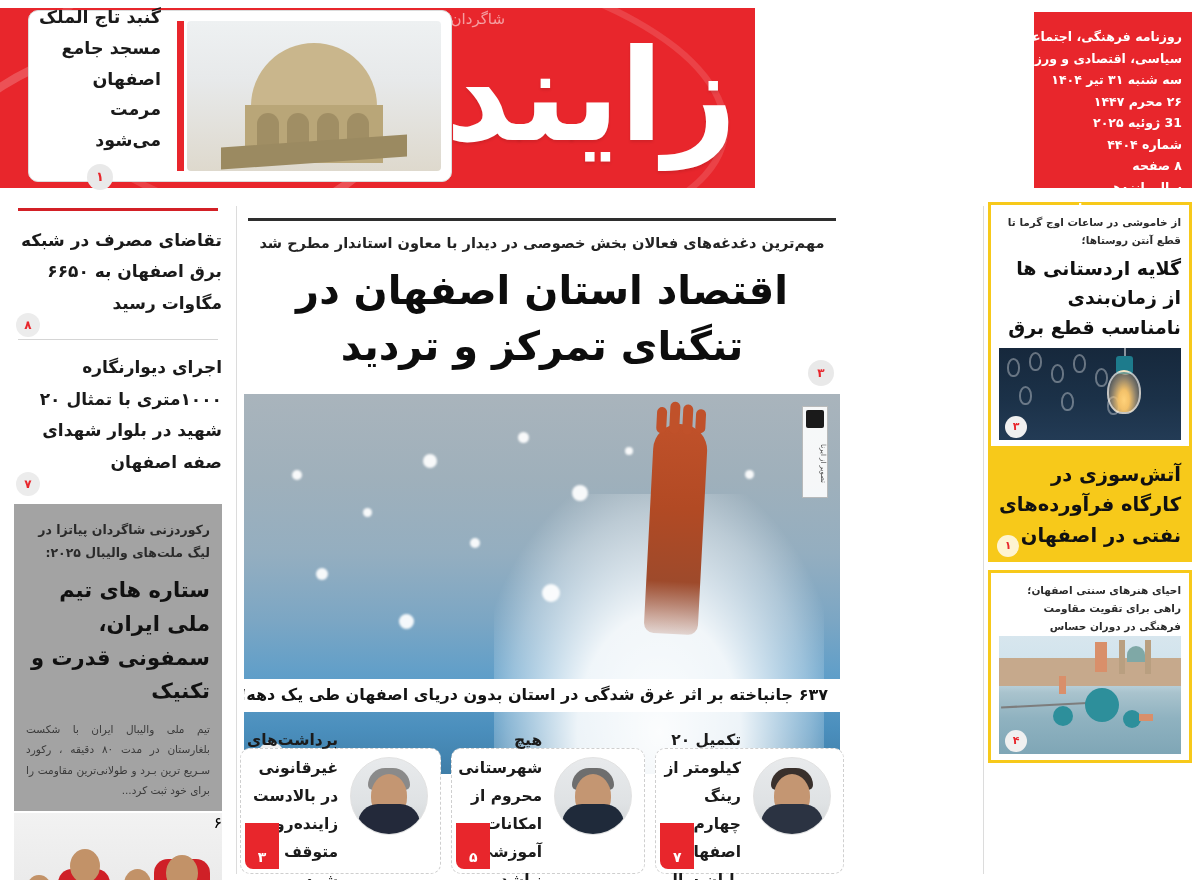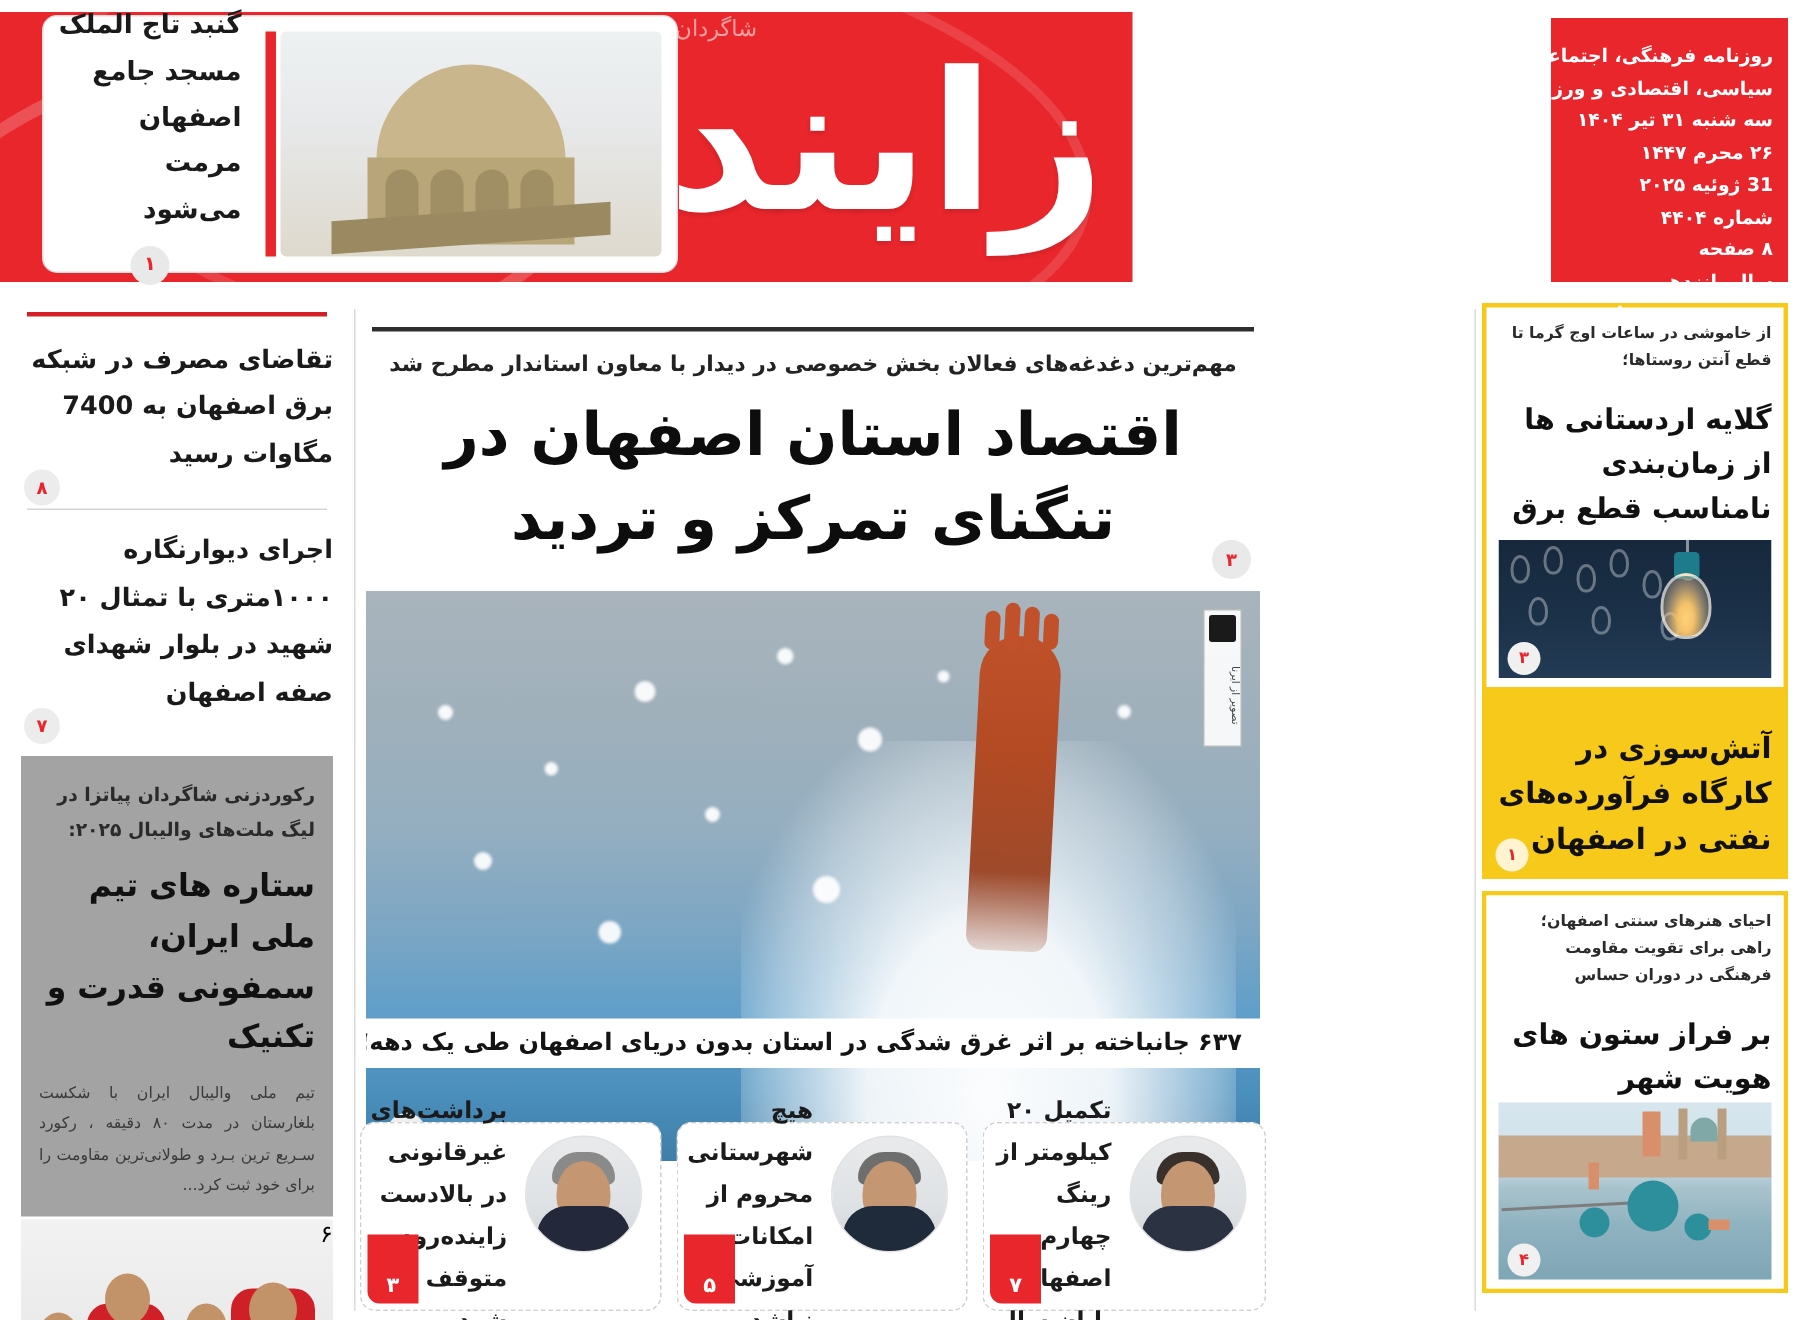--- a/index.html
+++ b/index.html
@@ -546,21 +546,21 @@
     font-size: 10.5px;
     line-height: 1.75;
     color: #2b2b2b;
     font-weight: bold;
   }
   .ybox h2 {
     font-size: 19px;
     font-weight: bold;
     line-height: 1.55;
     color: #111;
-    margin-top: 16px;
+    margin-top: 4px;
   }
   .ybox .thumb {
     position: relative;
     margin: 6px 0 0 0;
     height: 92px;
     overflow: hidden;
   }
   .bulb-scene {
     position: absolute;
     inset: 0;
@@ -728,21 +728,21 @@
     </div>
   </div>
 
   <div class="vdiv" style="left:236px"></div>
   <div class="vdiv" style="left:983px"></div>
 
   <div class="col-left">
     <div class="rule-red"></div>
 
     <div class="brief">
-      <h3>تقاضای مصرف در شبکه برق اصفهان به 7400 مگاوات رسید</h3>
+      <h3>تقاضای مصرف در شبکه برق اصفهان به ۶۶۵۰ مگاوات رسید</h3>
       <span class="bn">۸</span>
     </div>
 
     <div class="rule-gray"></div>
 
     <div class="brief">
       <h3>اجرای دیوارنگاره ۱۰۰۰متری با تمثال ۲۰ شهید در بلوار شهدای صفه اصفهان</h3>
       <span class="bn">۷</span>
     </div>
 
@@ -880,21 +880,20 @@
       </div>
       <div class="yellow-head">
         <h2>آتش‌سوزی در کارگاه فرآورده‌های نفتی در اصفهان</h2>
         <span class="yb2">۱</span>
       </div>
     </div>
 
     <div class="ybox">
       <div class="inner-white">
         <div class="kicker">احیای هنرهای سنتی اصفهان؛ راهی برای تقویت مقاومت فرهنگی در دوران حساس</div>
-        <h2>بر فراز ستون های هویت شهر</h2>
         <div class="sq-thumb">
           <span class="sq-bldg"></span>
           <span class="sq-minaret" style="left:120px;"></span>
           <span class="sq-minaret" style="left:146px;"></span>
           <span class="sq-dome" style="left:128px;"></span>
           <span class="rail"></span>
           <span class="vase-neck" style="left:96px; top:6px;  width:12px; height:30px;"></span>
           <span class="vase" style="left:86px; top:52px; width:34px; height:34px;"></span>
           <span class="vase-neck" style="left:60px; top:40px; width:7px;  height:18px;"></span>
           <span class="vase" style="left:54px; top:70px; width:20px; height:20px;"></span>

